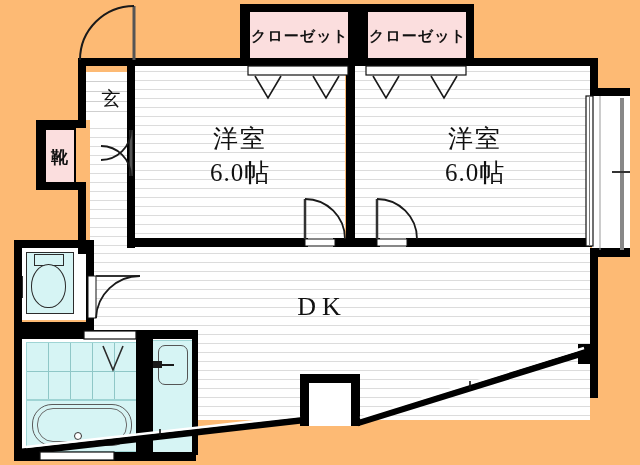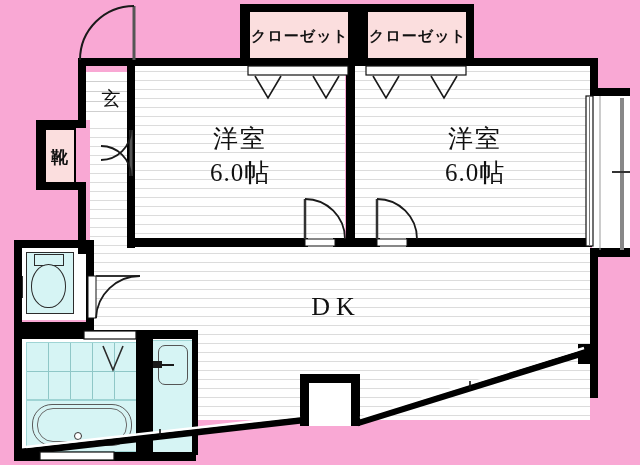--- a/index.html
+++ b/index.html
@@ -1,17 +1,17 @@
 <!DOCTYPE html>
 <html><head>
 <meta charset="utf-8">
 <style>
   html,body{margin:0;padding:0;background:#ffffff;}
   body{font-family:"Liberation Serif","DejaVu Serif",serif;}
-  #plan{position:relative;width:640px;height:465px;background:#f9a8d4;overflow:hidden;}
+  #plan{position:relative;width:640px;height:465px;background:#fdba74;overflow:hidden;}
 
   
   .floor{position:absolute;background:#ffffff;
          background-image:repeating-linear-gradient(to bottom,
             #ffffff 0px,#ffffff 8px,#dcdcdc 8px,#dcdcdc 9px);}
   .tilefloor{position:absolute;background:#ffffff;
          background-image:
            repeating-linear-gradient(to bottom,#ffffff 0px,#ffffff 9px,#cfcfcf 9px,#cfcfcf 10px),
            repeating-linear-gradient(to right,#ffffff 0px,#ffffff 11px,#cfcfcf 11px,#cfcfcf 12px);}
   .plainfloor{position:absolute;background:#ffffff;}
@@ -229,17 +229,17 @@
       <rect x="84" y="331" width="52" height="8" fill="#ffffff" stroke="#111" stroke-width="1.2"></rect>
     </g>
   </svg>
 
   <div class="lbl room-name" style="left:180px;top:124px;width:120px;">洋室</div>
   <div class="lbl room-size" style="left:170px;top:158px;width:140px;">6.0帖</div>
 
   <div class="lbl room-name" style="left:415px;top:124px;width:120px;">洋室</div>
   <div class="lbl room-size" style="left:405px;top:158px;width:140px;">6.0帖</div>
 
-  <div class="lbl dk" style="left:276px;top:292px;width:120px;">DK</div>
+  <div class="lbl dk" style="left:262px;top:292px;width:120px;">DK</div>
 
   <div class="lbl tiny" style="left:96px;top:86px;width:30px;font-size:19px;">玄</div>
 
 </div>
 
 </body></html>

